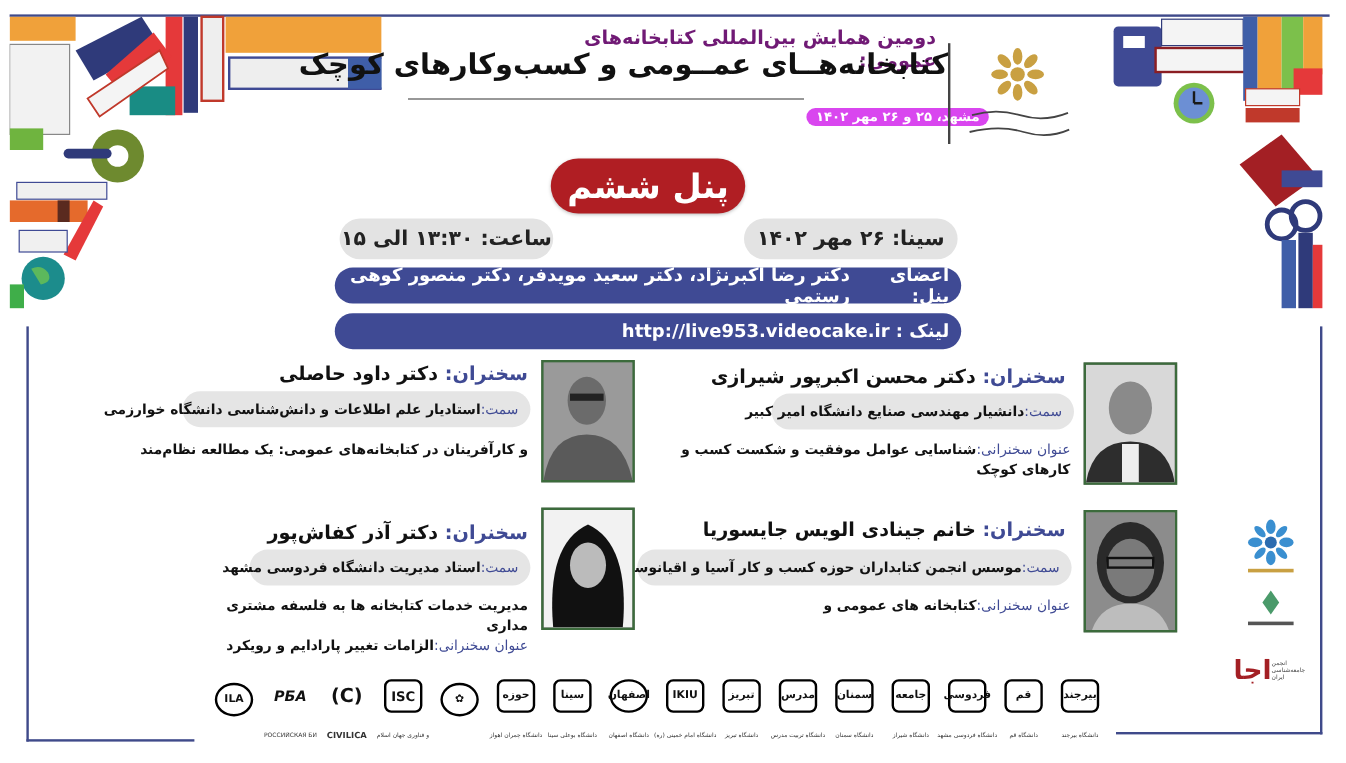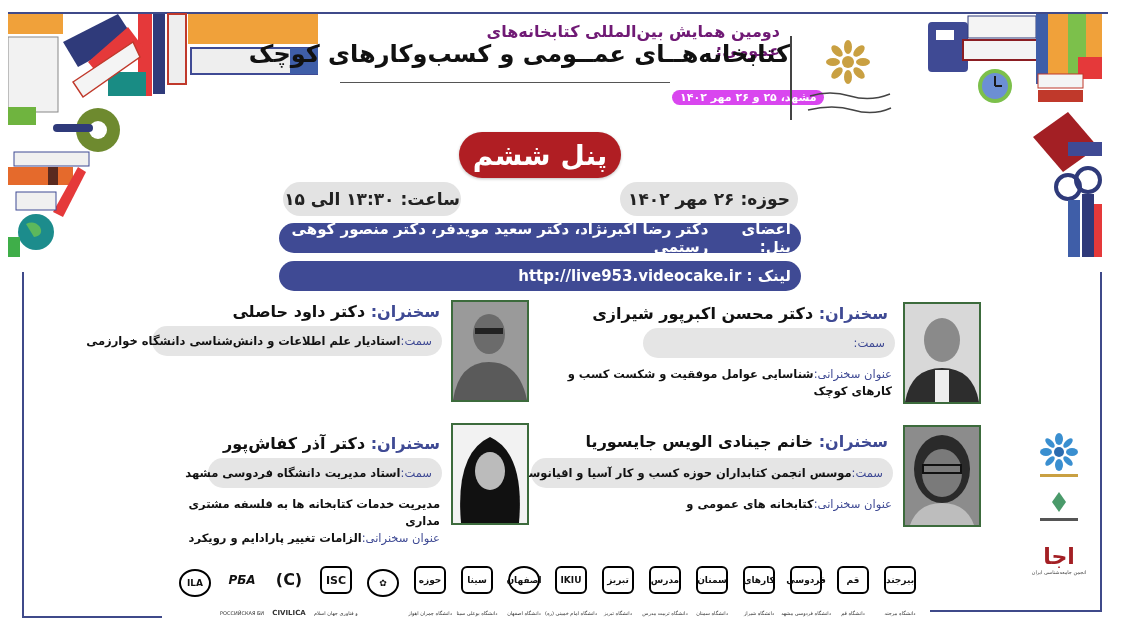--- a/index.html
+++ b/index.html
@@ -124,21 +124,21 @@
         <ellipse cx="-11" cy="-11" rx="4" ry="7" transform="rotate(-45 -11 -11)"></ellipse>
       </g>
   </g>
   <path d="M10 62 q20 -6 40 0 t40 -2" stroke="#444" fill="none" stroke-width="1.5"></path>
   <path d="M8 76 q25 -6 45 0 t38 -2" stroke="#444" fill="none" stroke-width="1.5"></path>
 </svg>
 
 <div class="abs panel-badge rtl">پنل ششم</div>
 
 <div class="abs pill-gray pill-date rtl">
-  <span>حوزه:</span>&nbsp;
+  <span>سینا:</span>&nbsp;
   <span>۲۶ مهر ۱۴۰۲</span>
 </div>
 <div class="abs pill-gray pill-time rtl">
   <span>ساعت:</span>&nbsp;
   <span>۱۳:۳۰ الی ۱۵</span>
 </div>
 
 <div class="abs pill-blue pill-members rtl">
   <span>اعضای پنل:</span>&nbsp;
   <span>دکتر رضا اکبرنژاد، دکتر سعید مویدفر، دکتر منصور کوهی رستمی</span>
@@ -155,20 +155,21 @@
       <path d="M0 98 q6 -34 37 -34 q31 0 37 34z" fill="#2d2d2d"></path>
       <rect x="30" y="66" width="14" height="32" fill="#eeeeee"></rect>
     </svg>
 </div>
 <div class="abs sp-name rtl" style="left:620px;top:304px;width:268px">
   <span class="lbl">سخنران:</span>
   <span>دکتر محسن اکبرپور شیرازی</span>
 </div>
 <div class="abs sp-role rtl" style="left:643px;top:328px;width:252px">
   <span class="lbl">سمت:</span>
+  <span>دانشیار مهندسی صنایع دانشگاه امیر کبیر</span>
 </div>
 <div class="abs sp-topic rtl" style="left:530px;top:366px;width:362px">
   <span class="lbl">عنوان سخنرانی:</span><span>شناسایی عوامل موفقیت و شکست کسب و کارهای کوچک</span>
 </div>
 
 <div class="abs photo" style="left:451px;top:300px;width:78px;height:102px">
   <svg width="74" height="98">
       <rect width="74" height="98" fill="#9a9a9a"></rect>
       <ellipse cx="36" cy="32" rx="16" ry="20" fill="#6b6b6b"></ellipse>
       <rect x="22" y="26" width="28" height="6" fill="#222"></rect>
@@ -177,20 +178,21 @@
 </div>
 <div class="abs sp-name rtl" style="left:180px;top:302px;width:260px">
   <span class="lbl">سخنران:</span>
   <span>دکتر داود حاصلی</span>
 </div>
 <div class="abs sp-role rtl" style="left:152px;top:326px;width:290px">
   <span class="lbl">سمت:</span>
   <span>استادیار علم اطلاعات و دانش‌شناسی دانشگاه خوارزمی</span>
 </div>
 <div class="abs sp-topic rtl" style="left:80px;top:366px;width:360px">
+  <div>و کارآفرینان در کتابخانه‌های عمومی: یک مطالعه نظام‌مند</div>
 </div>
 
 <div class="abs photo" style="left:903px;top:425px;width:78px;height:102px">
   <svg width="74" height="98">
       <rect width="74" height="98" fill="#8c8c8c"></rect>
       <ellipse cx="37" cy="42" rx="28" ry="34" fill="#2a2a2a"></ellipse>
       <ellipse cx="37" cy="46" rx="20" ry="24" fill="#7a7a7a"></ellipse>
       <rect x="18" y="38" width="38" height="8" fill="none" stroke="#111" stroke-width="2"></rect>
       <path d="M5 98 q8 -22 32 -22 q24 0 32 22z" fill="#bdbdbd"></path>
     </svg>
@@ -234,21 +236,21 @@
     </div>
   <div class="logo-item">
       <div class="logo-glyph">قم</div>
       <div class="logo-cap">دانشگاه قم</div>
     </div>
   <div class="logo-item">
       <div class="logo-glyph">فردوسی</div>
       <div class="logo-cap">دانشگاه فردوسی مشهد</div>
     </div>
   <div class="logo-item">
-      <div class="logo-glyph">کارهای</div>
+      <div class="logo-glyph">جامعه</div>
       <div class="logo-cap">دانشگاه شیراز</div>
     </div>
   <div class="logo-item">
       <div class="logo-glyph">سمنان</div>
       <div class="logo-cap">دانشگاه سمنان</div>
     </div>
   <div class="logo-item">
       <div class="logo-glyph">مدرس</div>
       <div class="logo-cap">دانشگاه تربیت مدرس</div>
     </div>
@@ -306,17 +308,17 @@
         <ellipse cx="-9" cy="9" rx="3" ry="6" transform="rotate(45 -9 9)"></ellipse>
       <ellipse cx="9" cy="9" rx="3" ry="6" transform="rotate(-45 9 9)"></ellipse>
         <ellipse cx="-9" cy="-9" rx="3" ry="6" transform="rotate(-45 -9 -9)"></ellipse>
     </g>
     <rect x="12" y="44" width="38" height="3" fill="#c9a042"></rect>
   </svg>
   <svg width="62" height="36">
     <polygon points="31,2 38,12 31,22 24,12" fill="#4a9a6a"></polygon>
     <rect x="12" y="28" width="38" height="3" fill="#555"></rect>
   </svg>
-  <div style="width:62px;height:58px;display:flex;flex-direction:column;align-items:center;justify-content:center">
+  <div style="width:62px;height:58px;display:flex;flex-direction:row;align-items:center;justify-content:center">
     <div style="font-size:22px;font-weight:bold;color:#a31f24">اجا</div>
     <div style="font-size:5px;color:#444">انجمن جامعه‌شناسی ایران</div>
   </div>
 </div>
 
 </body></html>

